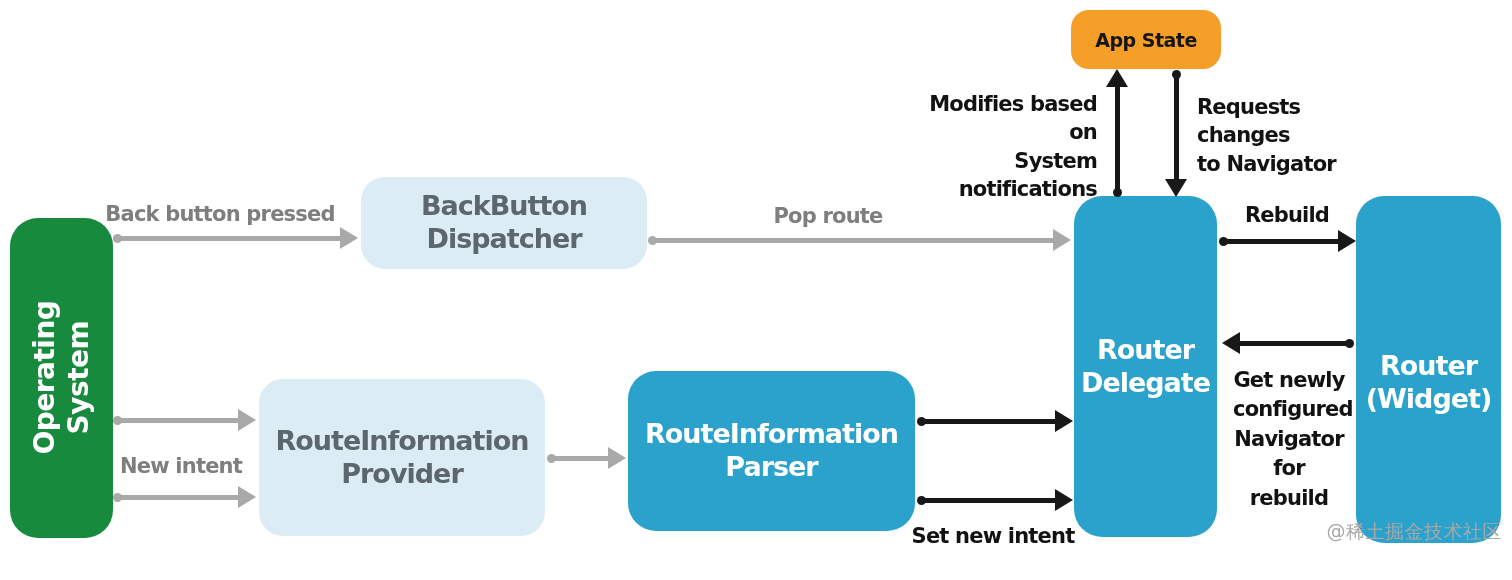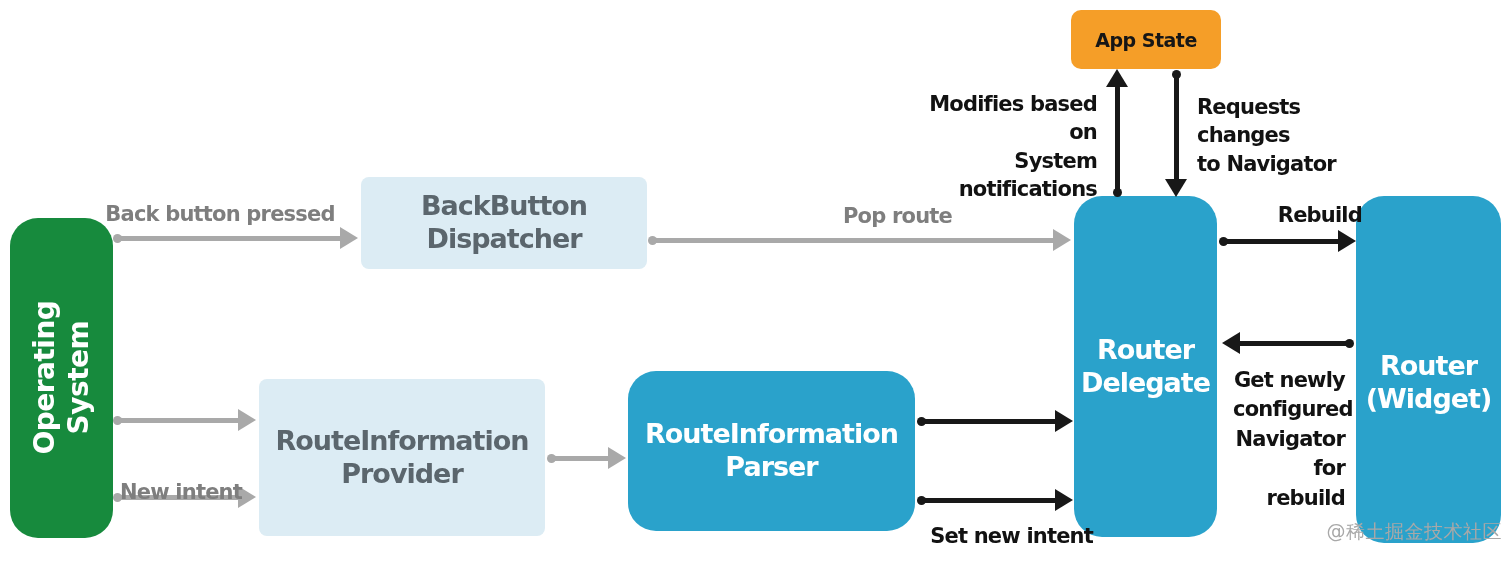--- a/index.html
+++ b/index.html
@@ -8,23 +8,23 @@
   .canvas {
     position:relative; width:1512px; height:580px; background:#ffffff;
     overflow:hidden;
   }
   
   .node {
     position:absolute; display:flex; align-items:center; justify-content:center;
     text-align:center; font-weight:700; white-space:pre-line;
   }
   .node-green  { background:#178a3d; color:#ffffff; border-radius:28px; }
-  .node-light  { background:#dcecf4; color:#5b666d; border-radius:8px; }
+  .node-light  { background:#dcecf4; color:#5b666d; border-radius:24px; }
   .node-blue   { background:#2aa2cb; color:#ffffff; border-radius:28px; }
-  .node-orange { background:#f59e28; color:#161616; border-radius:10px; }
+  .node-orange { background:#f59e28; color:#161616; border-radius:18px; }
   .big-label   { font-size:27px; line-height:1.22; letter-spacing:-1px; }
   .vwrap { display:flex; align-items:center; justify-content:center; width:100%; height:100%; }
   .vlabel {
     transform:rotate(-90deg); font-size:28px; line-height:1.2; letter-spacing:-0.5px;
     white-space:pre-line; text-align:center; width:300px; flex:none;
   }
   
   .arr { position:absolute; }
   .arr .line { position:absolute; background:currentColor; border-radius:3px; }
   .arr .dot  { position:absolute; width:9px; height:9px; border-radius:50%; background:currentColor; }
@@ -50,21 +50,21 @@
   .v-down { width:24px; }
   .v-down .line { top:2px; bottom:16px; left:10px; width:5px; }
   .v-down .dot  { top:0; left:8px; }
   .v-down .head { bottom:0; left:1px; border-left:11px solid transparent; border-right:11px solid transparent; border-top:18px solid currentColor; }
   
   .elabel {
     position:absolute; font-weight:700; font-size:21px; letter-spacing:-0.8px;
     white-space:pre-line; line-height:1.35;
   }
   .lgray  { color:#7e7e7e; text-align:center; }
-  .lblack { color:#121212; text-align:right; }
+  .lblack { color:#121212; text-align:center; }
   .talign-r { text-align:right; }
   .talign-l { text-align:left; }
   .watermark {
     position:absolute; left:1322px; top:519px; width:180px; text-align:right;
     font-size:19px; color:#a8a8a8; letter-spacing:0.5px;
   }
 </style>
 </head>
 <body>
 
@@ -167,24 +167,24 @@
   </div>
 
   <div class="arr v-down black" style="left:1164px; top:70px; height:127px;">
     <div class="line"></div>
     <div class="dot"></div>
     <div class="head"></div>
   </div>
 
   <div class="elabel lgray" style="left:95px; top:200px; width:250px;">Back button pressed</div>
 
-  <div class="elabel lgray" style="left:752px; top:202px; width:200px;text-align:right;">Pop route</div>
-
-
-  <div class="elabel lgray" style="left:106px; top:478px; width:150px;">New intent</div>
+  <div class="elabel lgray" style="left:728px; top:202px; width:200px;">Pop route</div>
+
+
+  <div class="elabel lgray" style="left:106px; top:452px; width:150px;">New intent</div>
 
 
   <div class="elabel lblack" style="left:893px; top:522px; width:200px;">Set new intent</div>
 
   <div class="elabel lblack" style="left:1212px; top:201px; width:150px;">Rebuild</div>
 
   <div class="elabel lblack talign-l" style="left:1197px; top:93px; width:175px;">Requests changes
 to Navigator</div>
 
   <div class="elabel lblack talign-r" style="left:897px; top:90px; width:200px;">Modifies based on

